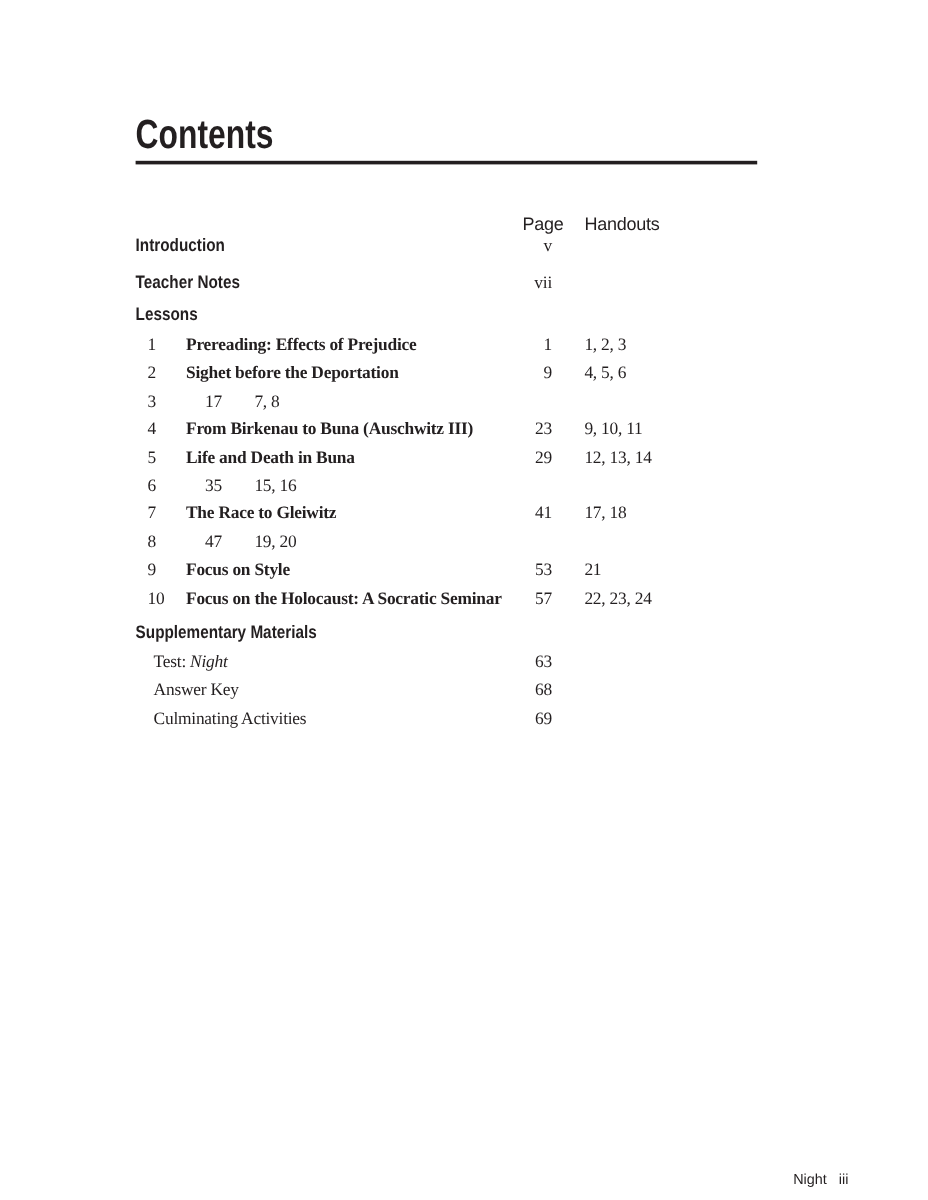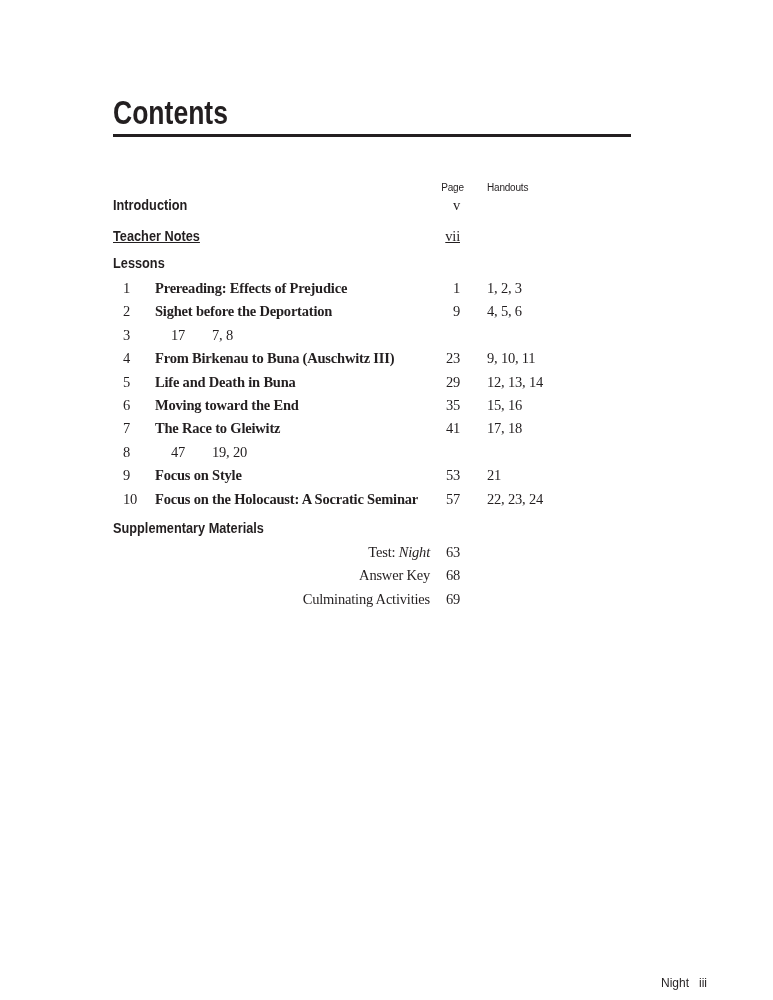--- a/index.html
+++ b/index.html
@@ -32,21 +32,21 @@
   .title-rule {
     margin-top: 5px;
     width: 518px;
     height: 3px;
     background: #231f20;
   }
   .cols-header {
     display: flex;
     margin-top: 44px;
     font-family: "Liberation Sans", sans-serif;
-    font-size: 10px;
+    font-size: 15px;
     line-height: 14px;
   }
   .cols-header .spacer { flex: 0 0 317px; }
   .col-page-label { flex: 0 0 45px; text-align: center; }
   .col-handouts-label { margin-left: 12px; }
 
   .toc { font-size: 14.5px; letter-spacing: -0.2px; }
 
   .row { display: flex; align-items: baseline; }
 
@@ -55,21 +55,21 @@
     font-family: "Liberation Sans", sans-serif;
     font-weight: 700;
     font-size: 15px;
     line-height: 16px;
     letter-spacing: 0;
     transform: scaleX(0.85);
     transform-origin: 0 50%;
     white-space: nowrap;
   }
   .fm-intro { margin-top: 2px; }
-  .fm-teacher { margin-top: 14px; text-decoration: underline; }
+  .fm-teacher { margin-top: 14px; }
   .lessons-heading-row { margin-top: 10px; }
   .supp-heading-row { margin-top: 9px; }
 
   .c-page {
     flex: 0 0 30px;
     text-align: right;
     white-space: nowrap;
   }
   .c-handouts {
     margin-left: 27px;
@@ -98,21 +98,20 @@
     height: 23.5px;
     line-height: 23.5px;
     align-items: baseline;
   }
   .sub-rows .sub-row:first-child { margin-top: 5px; }
   .c-sub {
     box-sizing: border-box;
     flex: 0 0 317px;
     padding-left: 15px;
     white-space: nowrap;
-    text-align: right;
   }
 
   .ital { font-style: italic; }
 
   .footer {
     position: absolute;
     top: 944px;
     right: 66px;
     display: flex;
     gap: 10px;
@@ -182,21 +181,20 @@
 
   <div class="row lesson-row">
     <span class="c-num">5</span>
     <span class="c-main-lesson"><span class="t-pre">Life and Death in Buna</span><span class="ital t-ital"></span></span>
     <span class="c-page">29</span>
     <span class="c-handouts">12, 13, 14</span>
   </div>
 
   <div class="row lesson-row">
     <span class="c-num">6</span>
-    <span class="c-main-lesson"><span class="t-pre">Moving toward the End</span><span class="ital t-ital"></span></span>
     <span class="c-page">35</span>
     <span class="c-handouts">15, 16</span>
   </div>
 
   <div class="row lesson-row">
     <span class="c-num">7</span>
     <span class="c-main-lesson"><span class="t-pre">The Race to Gleiwitz</span><span class="ital t-ital"></span></span>
     <span class="c-page">41</span>
     <span class="c-handouts">17, 18</span>
   </div>

